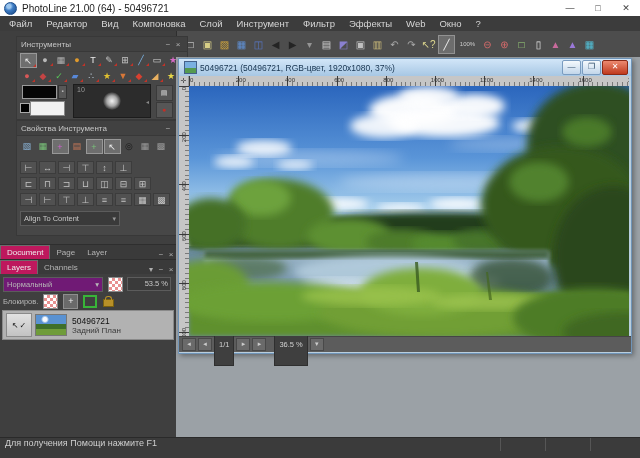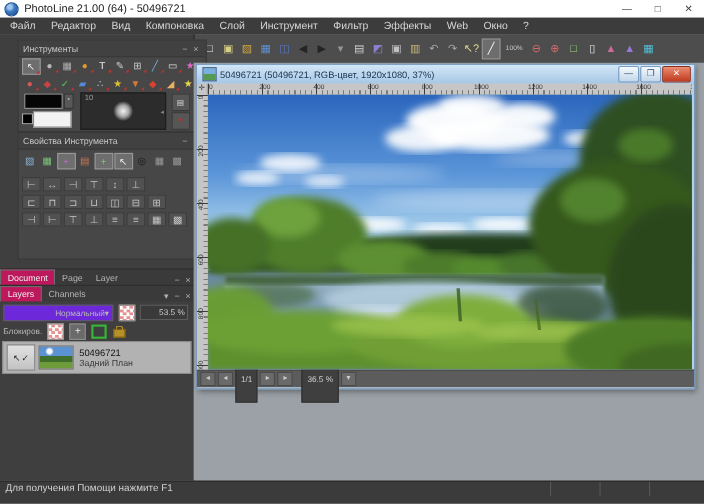--- a/index.html
+++ b/index.html
@@ -75,22 +75,22 @@
     background-size:6px 6px;border:1px solid #8a8a8a;}
   .li{width:13px;height:13px;margin-right:5px;display:inline-flex;align-items:center;
     justify-content:center;font-size:9px;color:#ececec;position:relative;}
   .li.raised{background:#6a6a6a;border:1px solid #8e8e8e;}
   .li.greenframe{border:2px solid #38b438;width:10px;height:9px;}
   .li.lockpad::after{content:"";width:9px;height:6px;background:#b89028;border:1px solid #7a6010;margin-top:3px;}
   .li.lockpad::before{content:"";position:absolute;top:1px;width:5px;height:5px;
     border:1.5px solid #b89028;border-bottom:none;border-radius:3px 3px 0 0;}
   #opacity-box{width:40px;height:12px;background:#3a3a3a;border:1px solid #5c5c5c;color:#c8c8c8;
     font-size:7.5px;text-align:right;line-height:12px;padding-right:2px;margin-left:4px;}
-  #blend-select{width:92px;height:13px;background:#6d28d9;border:1px solid #5c5c5c;color:#b8b8b8;
-    font-size:7.5px;display:flex;align-items:center;padding:0 3px;text-align:right;}
+  #blend-select{width:92px;height:13px;background:#701a75;border:1px solid #5c5c5c;color:#b8b8b8;
+    font-size:7.5px;display:flex;align-items:center;padding:0 3px;}
   #lock-label{font-size:7.5px;color:#b8b8b8;margin-right:5px;}
 
   #layer-row{position:absolute;left:2px;width:170px;height:28px;background:#b2b2b2;
     border:1px solid #8a8a8a;display:flex;align-items:center;}
   #layer-vis{width:24px;height:22px;margin:0 3px;background:linear-gradient(#e2e2e2,#c2c2c2);
     border:1px solid #8a8a8a;display:flex;align-items:center;justify-content:center;
     font-size:8px;color:#1a1a1a;gap:1px;}
   #layer-thumb{width:30px;height:20px;border:1px solid #777;
     background:radial-gradient(circle at 30% 22%,rgba(255,255,255,.95) 0 2px,rgba(255,255,255,0) 4px),
       linear-gradient(#5a92d2 0 45%,#3f6f2a 45% 70%,#6f9c3a 70%);}
@@ -281,20 +281,24 @@
       </div>
       <div class="trow">
         <span class="ai">⊣</span>
           <span class="ai">⊢</span>
           <span class="ai">⊤</span>
           <span class="ai">⊥</span>
           <span class="ai">≡</span>
           <span class="ai">≡</span>
           <span class="ai">▦</span>
           <span class="ai">▩</span>
+      </div>
+      <div class="dd">
+        <span class="ddlabel">Align To Content</span>
+        <span class="ddarrow">▾</span>
       </div>
     </div>
 
     <div class="tabrow" style="top:213px;">
       <span style="display:flex;align-items:flex-end;">
         <span class="ptab active">Document</span>
           <span class="ptab">Page</span>
           <span class="ptab">Layer</span>
       </span>
       <span class="tabsp"></span>

